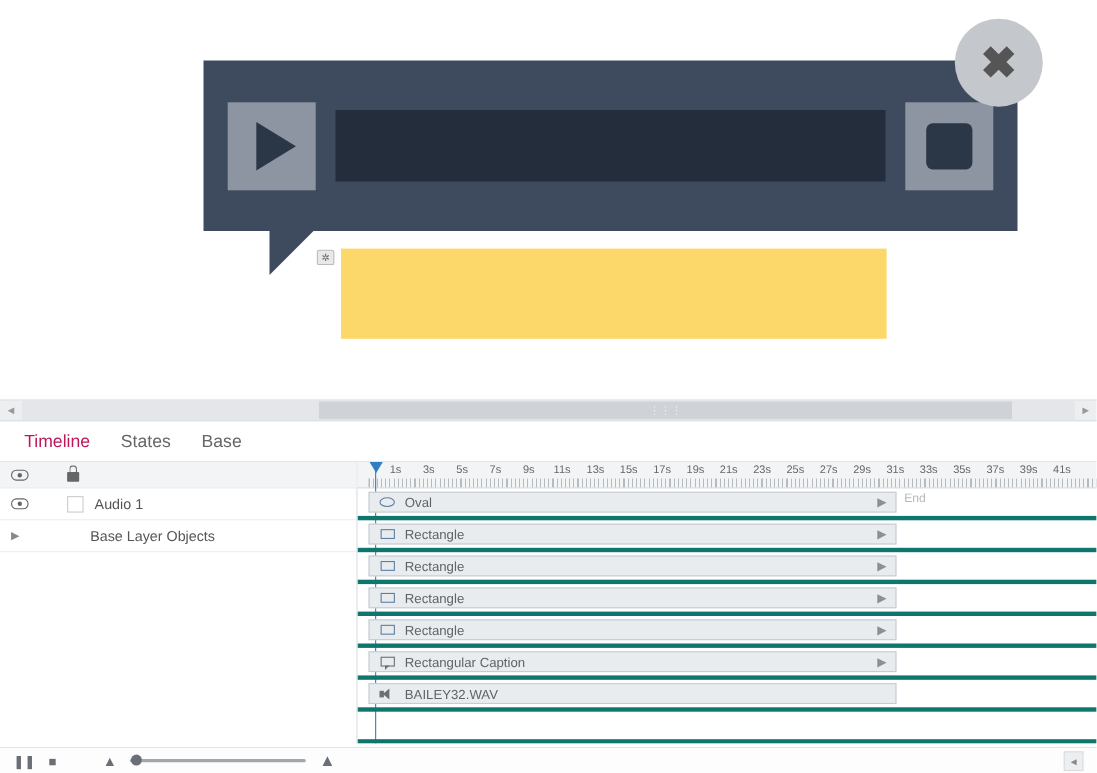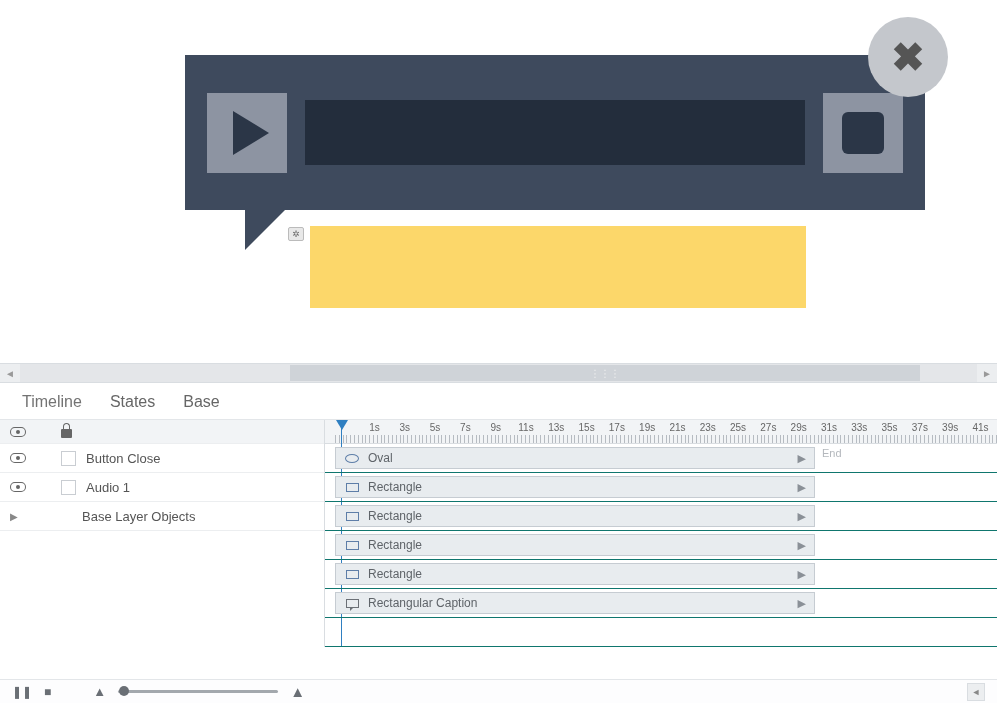--- a/index.html
+++ b/index.html
@@ -137,21 +137,21 @@
 
   
   .tabbar {
     display: flex;
     gap: 28px;
     padding: 10px 22px 8px;
     font-size: 16px;
     color: #666;
     border-bottom: 1px solid #e3e6e9;
   }
-  .tab-active { color: #737373; }
+  .tab-active { color: #be185d; }
 
   
   .timeline {
     display: flex;
     background: #fff;
   }
   .tl-left {
     width: 325px;
     border-right: 1px solid #d9dde1;
   }
@@ -225,21 +225,20 @@
     position: relative;
     font-size: 10px;
     color: #666;
   }
   .ruler-labels {
     position:absolute;
     left: 24px;
     top: 2px;
     display:flex;
     gap: 9.3px;
-    margin-left: 15px;
   }
   .ruler-labels span { width: 21px; text-align:center; }
   .ruler-ticks {
     position:absolute;
     left:10px; right:0; bottom:0; height:8px;
     background-image: repeating-linear-gradient(to right, #b6bbc1 0 1px, transparent 1px 3.8px);
   }
   .playhead {
     position:absolute;
     left: 11px;
@@ -260,21 +259,21 @@
   .end-label {
     position:absolute;
     top:27px;
     left:497px;
     font-size:11px;
     color:#b4b8bd;
   }
 
   .clip-row {
     height: 29px;
-    border-bottom: 1px solid #0f766e;
+    border-bottom: 4px solid #0f766e;
     position: relative;
   }
   .clip {
     position:absolute;
     left: 10px;
     top: 3px;
     bottom: 3px;
     width: 480px;
     background: #e8ecef;
     border: 1px solid #c6ccd2;
@@ -380,26 +379,20 @@
 </div>
 
 <div class="timeline">
   <div class="tl-left">
     <div class="tl-header-row">
       <span class="eye-icon"></span>
       <span style="width:15px"></span>
       <span class="lock-icon"></span>
     </div>
     <div id="layer-rows">
-        <div class="tl-row indent">
-          <span class="eye-icon"></span>
-          <span style="width:15px"></span>
-          <span class="checkbox"></span>
-          <span class="label">Button Close</span>
-        </div>
         <div class="tl-row indent">
           <span class="eye-icon"></span>
           <span style="width:15px"></span>
           <span class="checkbox"></span>
           <span class="label">Audio 1</span>
         </div>
       </div>
     <div class="tl-row">
       <span class="expander">▶</span>
       <span style="width:15px"></span>
@@ -486,20 +479,28 @@
         </div>
         <div class="clip-row">
           <div class="clip">
             <span class="shape-icon">
               <span class="ico-caption"></span>
             </span>
             <span>Rectangular Caption</span>
             <span class="arrow">▶</span>
           </div>
         </div>
+        <div class="clip-row">
+          <div class="clip">
+            <span class="shape-icon">
+              <span class="ico-audio"></span>
+            </span>
+            <span>BAILEY32.WAV</span>
+          </div>
+        </div>
       </div>
     <div class="clip-row"></div>
   </div>
 </div>
 
 <div class="bottombar">
   <span class="bb-icon">❚❚</span>
   <span class="bb-icon">■</span>
   <span style="width:18px"></span>
   <span class="mountain-small">▲</span>

